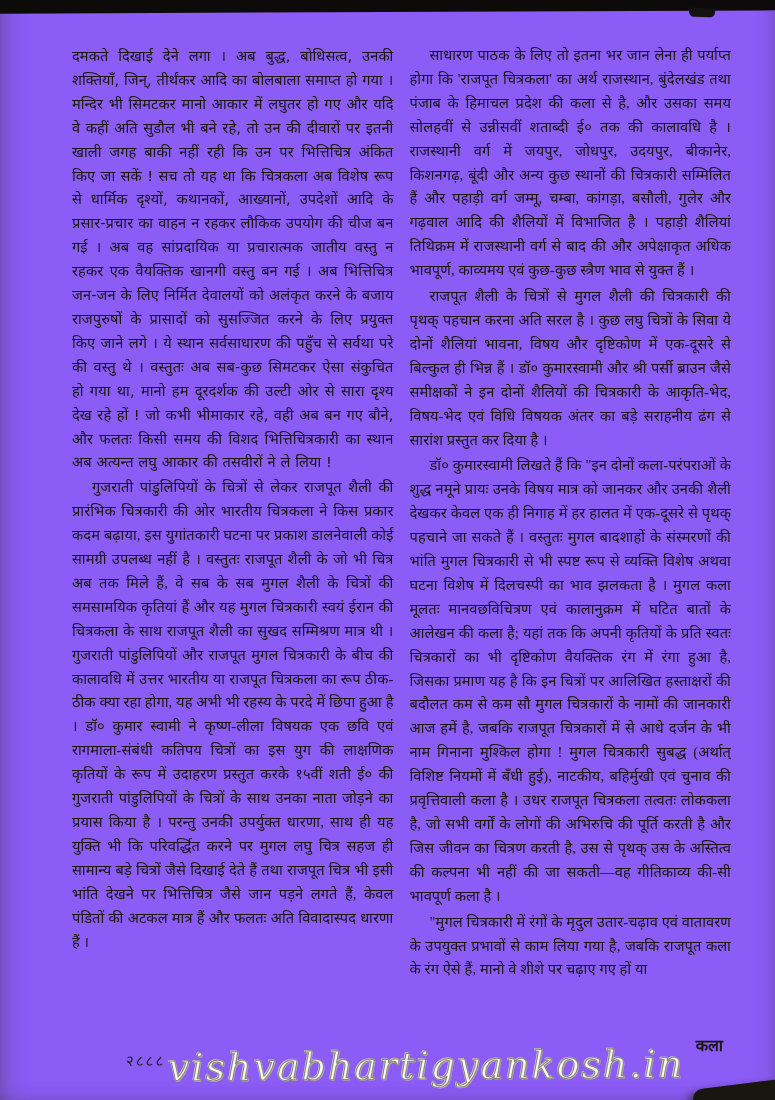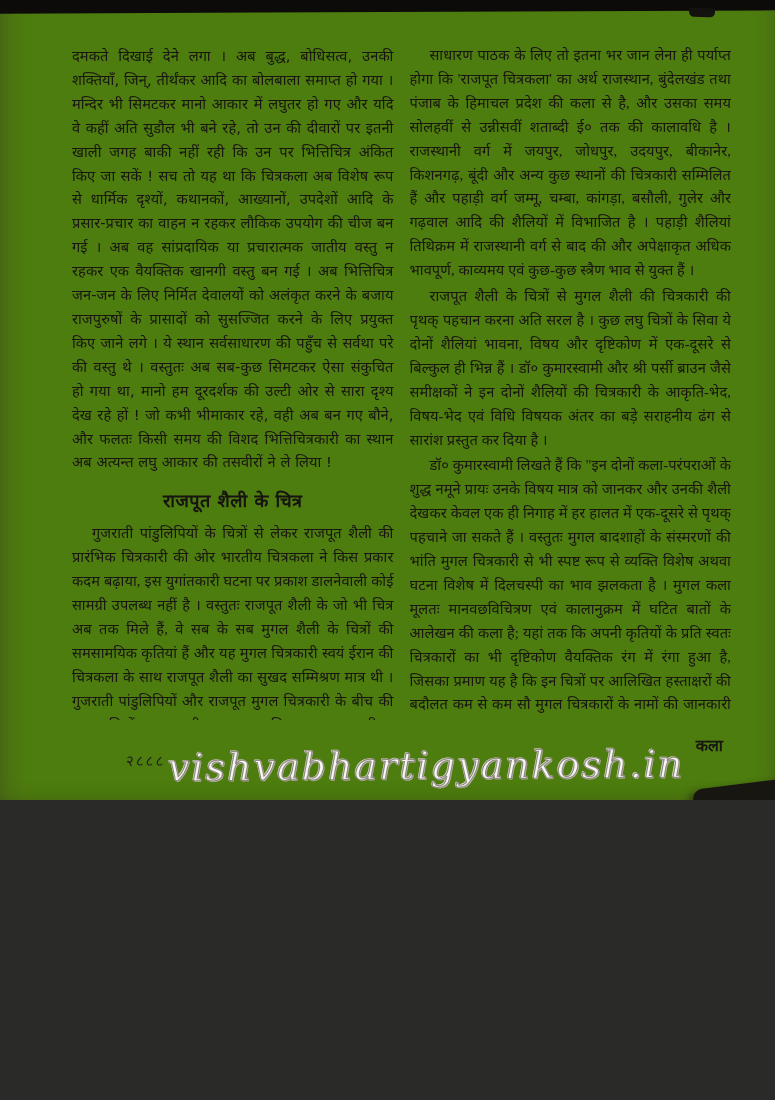--- a/index.html
+++ b/index.html
@@ -1,23 +1,23 @@
 <!DOCTYPE html>
 <html lang="hi"><head>
 <meta charset="utf-8">
 <style>
   html, body { margin: 0; padding: 0; }
   body { background: #2a2a28; }
 
   .page {
     position: relative;
     width: 775px;
-    height: 800px;
+    height: 1100px;
     margin: 0 auto;
-    background: #4d7c0f;
+    background: #8b5cf6;
     overflow: hidden;
     font-family: "DejaVu Sans", "Liberation Sans", sans-serif;
     box-shadow: inset 18px 0 28px -20px rgba(60,50,40,.55),
                 inset -14px 0 24px -20px rgba(60,50,40,.45),
                 inset 0 -10px 24px -18px rgba(60,50,40,.35);
   }
 
   
   .scan-bar {
     position: absolute;
@@ -114,21 +114,20 @@
 
 <div class="page">
 
   <div class="scan-bar"></div>
   <div class="scan-bar-nub"></div>
 
   <div class="content">
 
     <div class="column">
       <p class="body-text">दमकते दिखाई देने लगा । अब बुद्ध, बोधिसत्व, उनकी शक्तियाँ, जिन्, तीर्थंकर आदि का बोलबाला समाप्त हो गया । मन्दिर भी सिमटकर मानो आकार में लघुतर हो गए और यदि वे कहीं अति सुडौल भी बने रहे, तो उन की दीवारों पर इतनी खाली जगह बाकी नहीं रही कि उन पर भित्तिचित्र अंकित किए जा सकें ! सच तो यह था कि चित्रकला अब विशेष रूप से धार्मिक दृश्यों, कथानकों, आख्यानों, उपदेशों आदि के प्रसार-प्रचार का वाहन न रहकर लौकिक उपयोग की चीज बन गई । अब वह सांप्रदायिक या प्रचारात्मक जातीय वस्तु न रहकर एक वैयक्तिक खानगी वस्तु बन गई । अब भित्तिचित्र जन-जन के लिए निर्मित देवालयों को अलंकृत करने के बजाय राजपुरुषों के प्रासादों को सुसज्जित करने के लिए प्रयुक्त किए जाने लगे । ये स्थान सर्वसाधारण की पहुँच से सर्वथा परे की वस्तु थे । वस्तुतः अब सब-कुछ सिमटकर ऐसा संकुचित हो गया था, मानो हम दूरदर्शक की उल्टी ओर से सारा दृश्य देख रहे हों ! जो कभी भीमाकार रहे, वही अब बन गए बौने, और फलतः किसी समय की विशद भित्तिचित्रकारी का स्थान अब अत्यन्त लघु आकार की तसवीरों ने ले लिया !</p>
-      <h2 class="section-heading">राजपूत शैली के चित्र</h2>
       <p class="body-text indent">गुजराती पांडुलिपियों के चित्रों से लेकर राजपूत शैली की प्रारंभिक चित्रकारी की ओर भारतीय चित्रकला ने किस प्रकार कदम बढ़ाया, इस युगांतकारी घटना पर प्रकाश डालनेवाली कोई सामग्री उपलब्ध नहीं है । वस्तुतः राजपूत शैली के जो भी चित्र अब तक मिले हैं, वे सब के सब मुगल शैली के चित्रों की समसामयिक कृतियां हैं और यह मुगल चित्रकारी स्वयं ईरान की चित्रकला के साथ राजपूत शैली का सुखद सम्मिश्रण मात्र थी । गुजराती पांडुलिपियों और राजपूत मुगल चित्रकारी के बीच की कालावधि में उत्तर भारतीय या राजपूत चित्रकला का रूप ठीक-ठीक क्या रहा होगा, यह अभी भी रहस्य के परदे में छिपा हुआ है । डॉ० कुमार स्वामी ने कृष्ण-लीला विषयक एक छवि एवं रागमाला-संबंधी कतिपय चित्रों का इस युग की लाक्षणिक कृतियों के रूप में उदाहरण प्रस्तुत करके १५वीं शती ई० की गुजराती पांडुलिपियों के चित्रों के साथ उनका नाता जोड़ने का प्रयास किया है । परन्तु उनकी उपर्युक्त धारणा, साथ ही यह युक्ति भी कि परिवर्द्धित करने पर मुगल लघु चित्र सहज ही सामान्य बड़े चित्रों जैसे दिखाई देते हैं तथा राजपूत चित्र भी इसी भांति देखने पर भित्तिचित्र जैसे जान पड़ने लगते हैं, केवल पंडितों की अटकल मात्र हैं और फलतः अति विवादास्पद धारणा हैं ।</p>
     </div>
 
     <div class="column">
       <p class="body-text indent">साधारण पाठक के लिए तो इतना भर जान लेना ही पर्याप्त होगा कि 'राजपूत चित्रकला' का अर्थ राजस्थान, बुंदेलखंड तथा पंजाब के हिमाचल प्रदेश की कला से है, और उसका समय सोलहवीं से उन्नीसवीं शताब्दी ई० तक की कालावधि है । राजस्थानी वर्ग में जयपुर, जोधपुर, उदयपुर, बीकानेर, किशनगढ़, बूंदी और अन्य कुछ स्थानों की चित्रकारी सम्मिलित हैं और पहाड़ी वर्ग जम्मू, चम्बा, कांगड़ा, बसौली, गुलेर और गढ़वाल आदि की शैलियों में विभाजित है । पहाड़ी शैलियां तिथिक्रम में राजस्थानी वर्ग से बाद की और अपेक्षाकृत अधिक भावपूर्ण, काव्यमय एवं कुछ-कुछ स्त्रैण भाव से युक्त हैं ।</p>
       <p class="body-text indent">राजपूत शैली के चित्रों से मुगल शैली की चित्रकारी की पृथक् पहचान करना अति सरल है । कुछ लघु चित्रों के सिवा ये दोनों शैलियां भावना, विषय और दृष्टिकोण में एक-दूसरे से बिल्कुल ही भिन्न हैं । डॉ० कुमारस्वामी और श्री पर्सी ब्राउन जैसे समीक्षकों ने इन दोनों शैलियों की चित्रकारी के आकृति-भेद, विषय-भेद एवं विधि विषयक अंतर का बड़े सराहनीय ढंग से सारांश प्रस्तुत कर दिया है ।</p>
       <p class="body-text indent">डॉ० कुमारस्वामी लिखते हैं कि "इन दोनों कला-परंपराओं के शुद्ध नमूने प्रायः उनके विषय मात्र को जानकर और उनकी शैली देखकर केवल एक ही निगाह में हर हालत में एक-दूसरे से पृथक् पहचाने जा सकते हैं । वस्तुतः मुगल बादशाहों के संस्मरणों की भांति मुगल चित्रकारी से भी स्पष्ट रूप से व्यक्ति विशेष अथवा घटना विशेष में दिलचस्पी का भाव झलकता है । मुगल कला मूलतः मानवछविचित्रण एवं कालानुक्रम में घटित बातों के आलेखन की कला है; यहां तक कि अपनी कृतियों के प्रति स्वतः चित्रकारों का भी दृष्टिकोण वैयक्तिक रंग में रंगा हुआ है, जिसका प्रमाण यह है कि इन चित्रों पर आलिखित हस्ताक्षरों की बदौलत कम से कम सौ मुगल चित्रकारों के नामों की जानकारी आज हमें है, जबकि राजपूत चित्रकारों में से आधे दर्जन के भी नाम गिनाना मुश्किल होगा ! मुगल चित्रकारी सुबद्ध (अर्थात् विशिष्ट नियमों में बँधी हुई), नाटकीय, बहिर्मुखी एवं चुनाव की प्रवृत्तिवाली कला है । उधर राजपूत चित्रकला तत्वतः लोककला है, जो सभी वर्गों के लोगों की अभिरुचि की पूर्ति करती है और जिस जीवन का चित्रण करती है, उस से पृथक् उस के अस्तित्व की कल्पना भी नहीं की जा सकती—वह गीतिकाव्य की-सी भावपूर्ण कला है ।</p>
       <p class="body-text indent">"मुगल चित्रकारी में रंगों के मृदुल उतार-चढ़ाव एवं वातावरण के उपयुक्त प्रभावों से काम लिया गया है, जबकि राजपूत कला के रंग ऐसे हैं, मानो वे शीशे पर चढ़ाए गए हों या</p>
     </div>
 

